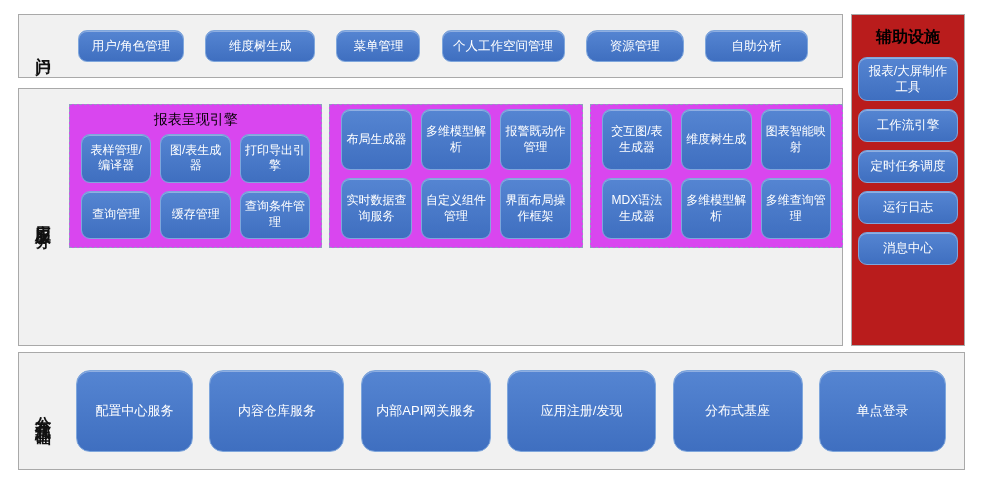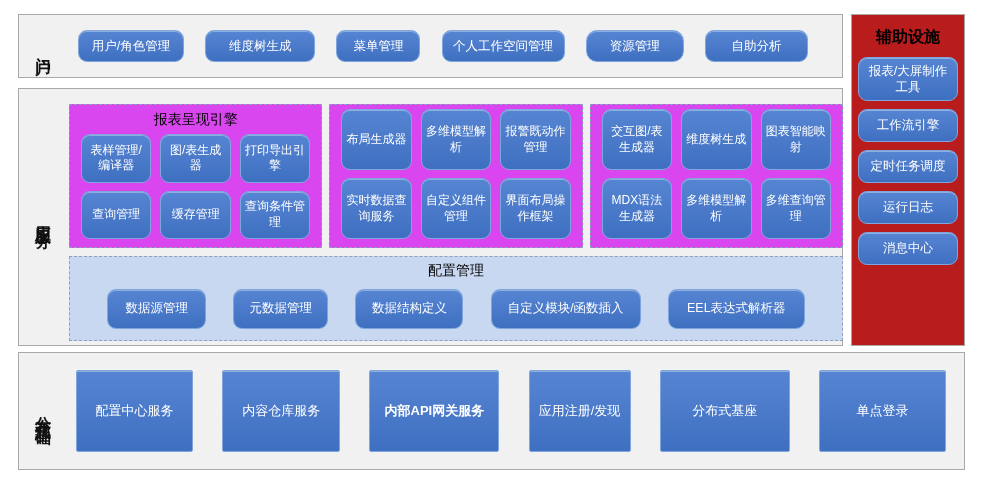--- a/index.html
+++ b/index.html
@@ -107,25 +107,25 @@
   .config-row .btn:nth-child(2){width:95px;}
   .config-row .btn:nth-child(3){width:108px;}
   .config-row .btn:nth-child(4){width:150px;}
   .config-row .btn:nth-child(5){width:137px;}
 
   
   .dist-row{
     position:absolute;left:57px;right:18px;top:0;height:100%;
     display:flex;align-items:center;justify-content:space-between;
   }
-  .dist-row .btn{height:82px;font-size:13px;border-radius:2px;}
+  .dist-row .btn{height:82px;font-size:13px;border-radius:14px;}
   .dist-row .btn:nth-child(1){width:117px;}
-  .dist-row .btn:nth-child(2){width:118px;}
-  .dist-row .btn:nth-child(3){width:130px;font-weight:bold;}
-  .dist-row .btn:nth-child(4){width:102px;}
+  .dist-row .btn:nth-child(2){width:135px;}
+  .dist-row .btn:nth-child(3){width:130px;}
+  .dist-row .btn:nth-child(4){width:149px;}
   .dist-row .btn:nth-child(5){width:130px;}
   .dist-row .btn:nth-child(6){width:127px;}
 
   
   .aux-title{
     text-align:center;
     font-weight:bold;
     font-size:16px;
     color:#000;
     margin-top:12px;
@@ -184,30 +184,20 @@
         <div class="btn">交互图/表生成器</div>
         <div class="btn">维度树生成</div>
         <div class="btn">图表智能映射</div>
         <div class="btn">MDX语法生成器</div>
         <div class="btn">多维模型解析</div>
         <div class="btn">多维查询管理</div>
       </div>
     </div>
   </div>
 
-  <div class="config">
-    <div class="panel-title">配置管理</div>
-    <div class="config-row">
-      <div class="btn">数据源管理</div>
-      <div class="btn">元数据管理</div>
-      <div class="btn">数据结构定义</div>
-      <div class="btn">自定义模块/函数插入</div>
-      <div class="btn">EEL表达式解析器</div>
-    </div>
-  </div>
 </div>
 
 <div id="distbase" class="section">
   <div class="vlabel">分布式基础</div>
   <div class="dist-row">
     <div class="btn">配置中心服务</div>
     <div class="btn">内容仓库服务</div>
     <div class="btn">内部API网关服务</div>
     <div class="btn">应用注册/发现</div>
     <div class="btn">分布式基座</div>

